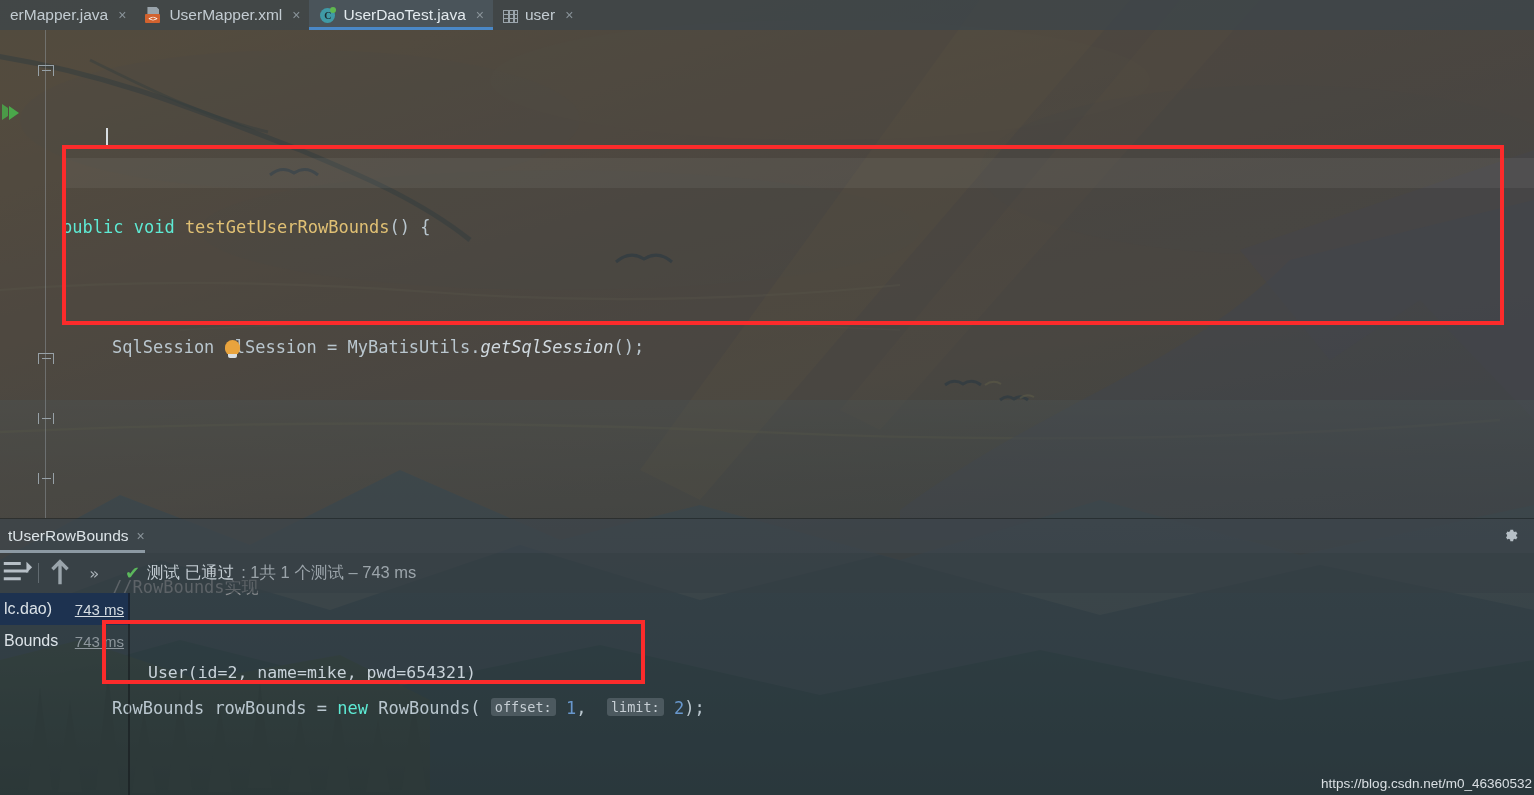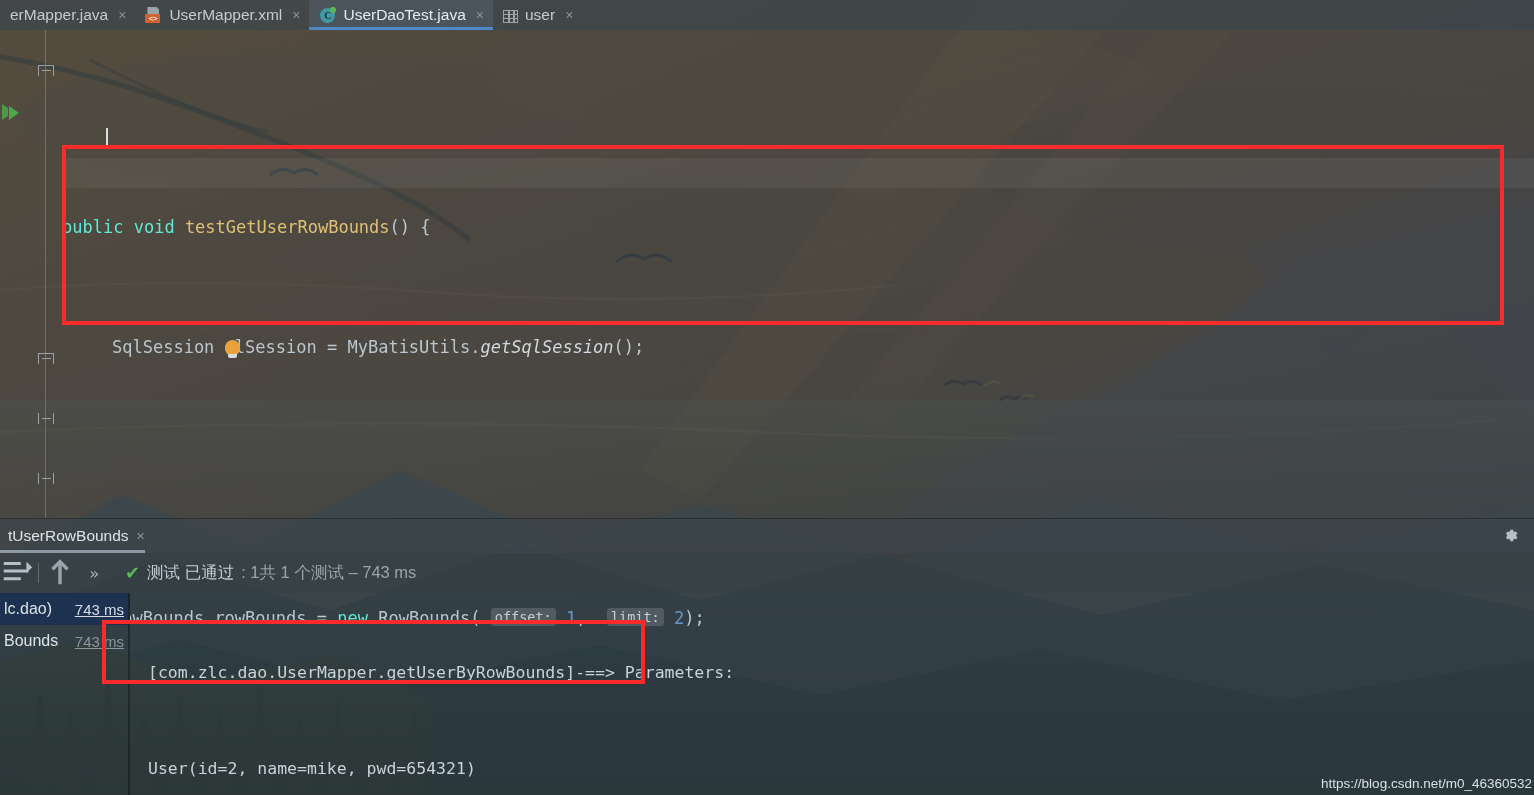--- a/index.html
+++ b/index.html
@@ -307,20 +307,21 @@
       <div class="selrow" style="top:128px"></div>
       <span class="caret"></span>
 
 
       <div class="ln"><span class="kw">public</span><span class="plain"> </span><span class="kw">void</span><span class="plain"> </span><span class="method">testGetUserRowBounds</span><span class="plain">() {</span></div>
 
       <div class="ln" style="padding-left:50px"><span class="plain">SqlSession</span><span class="plain"> </span><span class="bulb"></span><span class="plain">qlSession</span><span class="plain"> = </span><span class="plain">MyBatisUtils</span><span class="plain">.</span><span class="mcall">getSqlSession</span><span class="plain">();</span></div>
 
       <div class="ln"></div>
 
+      <div class="ln" style="padding-left:50px"><span class="cmt">//RowBounds实现</span></div>
 
       <div class="ln" style="padding-left:50px"><span class="plain">RowBounds</span><span class="plain"> </span><span class="plain">rowBounds</span><span class="plain"> = </span><span class="kw">new</span><span class="plain"> </span><span class="plain">RowBounds</span><span class="plain">( </span><span class="hintchip">offset:</span><span class="plain"> </span><span class="num">1</span><span class="plain">,  </span><span class="hintchip">limit:</span><span class="plain"> </span><span class="num">2</span><span class="plain">);</span></div>
 
       
 
       
 
       
 
       
@@ -384,21 +385,20 @@
           <span class="ms">743 ms</span>
         </div>
         <div class="tree-row dim">
           <span class="nm">Bounds</span>
           <span class="ms">743 ms</span>
         </div>
         <div class="tree-divider"></div>
       </div>
 
       <div class="console">
-        <div class="cline">[com.zlc.dao.UserMapper.getUserByRowBounds]-==&gt; Parameters:</div>
         <div class="cline">User(id=2, name=mike, pwd=654321)</div>
         
         
         
         
       </div>
 
       <div class="redbox" style="left:102px; top:27px; width:543px; height:64px;"></div>
     </div>
   </div>

